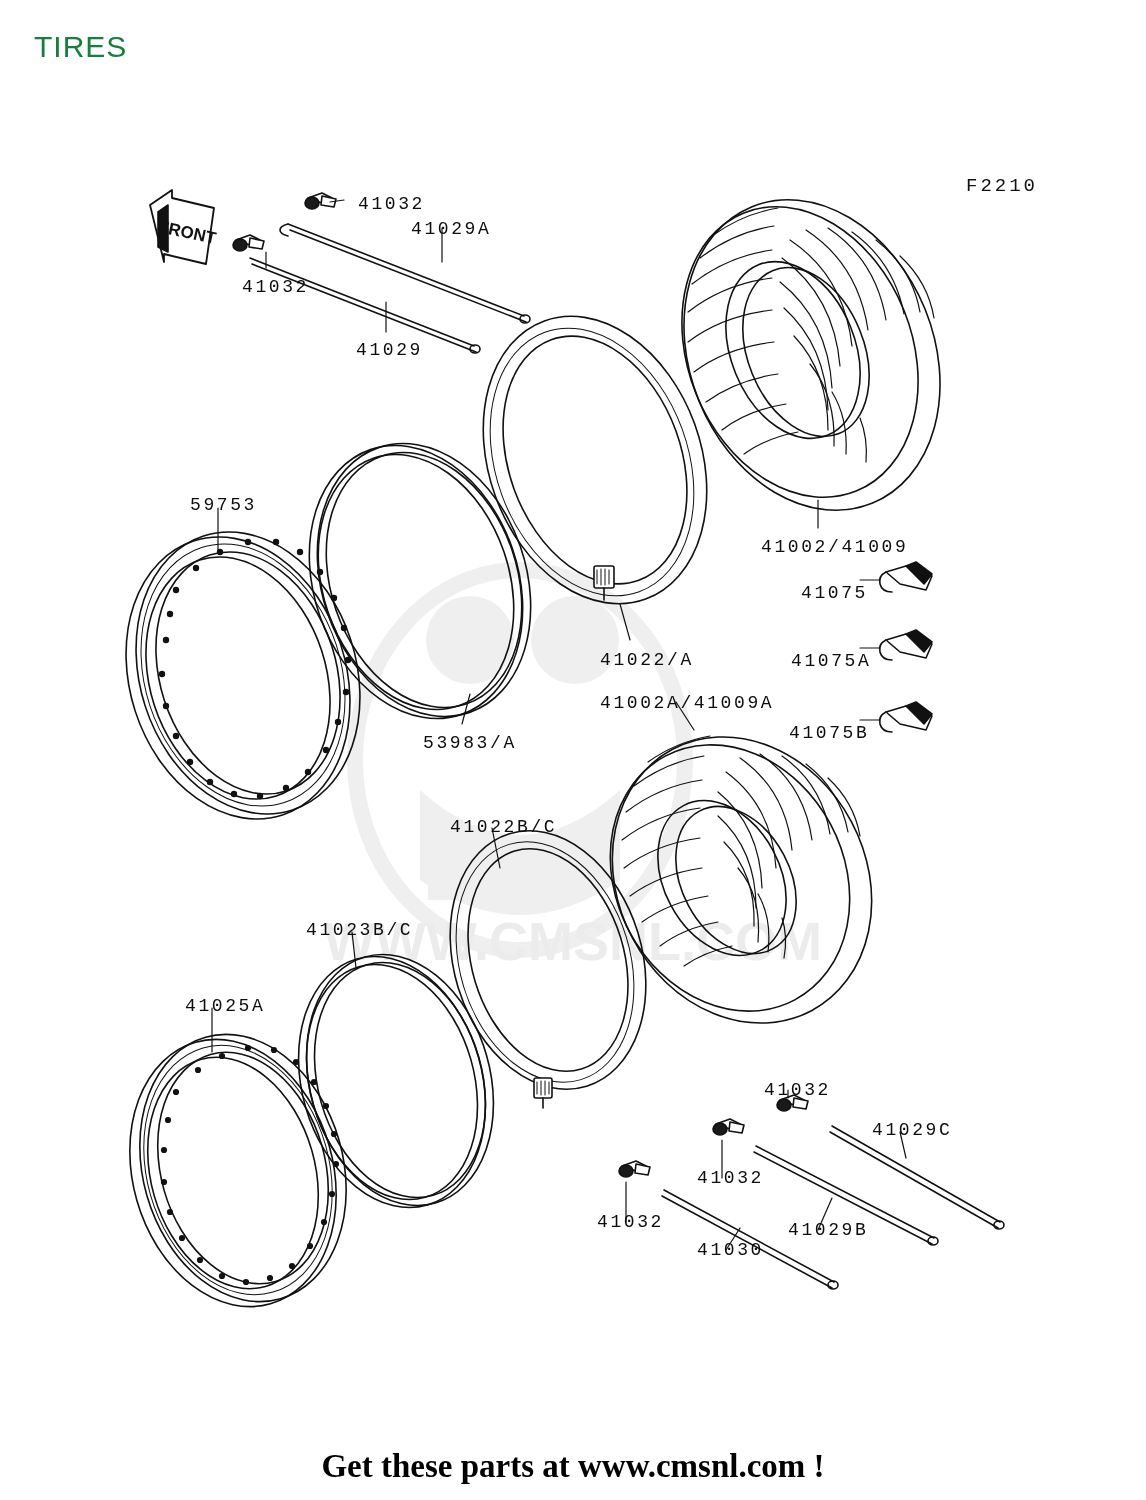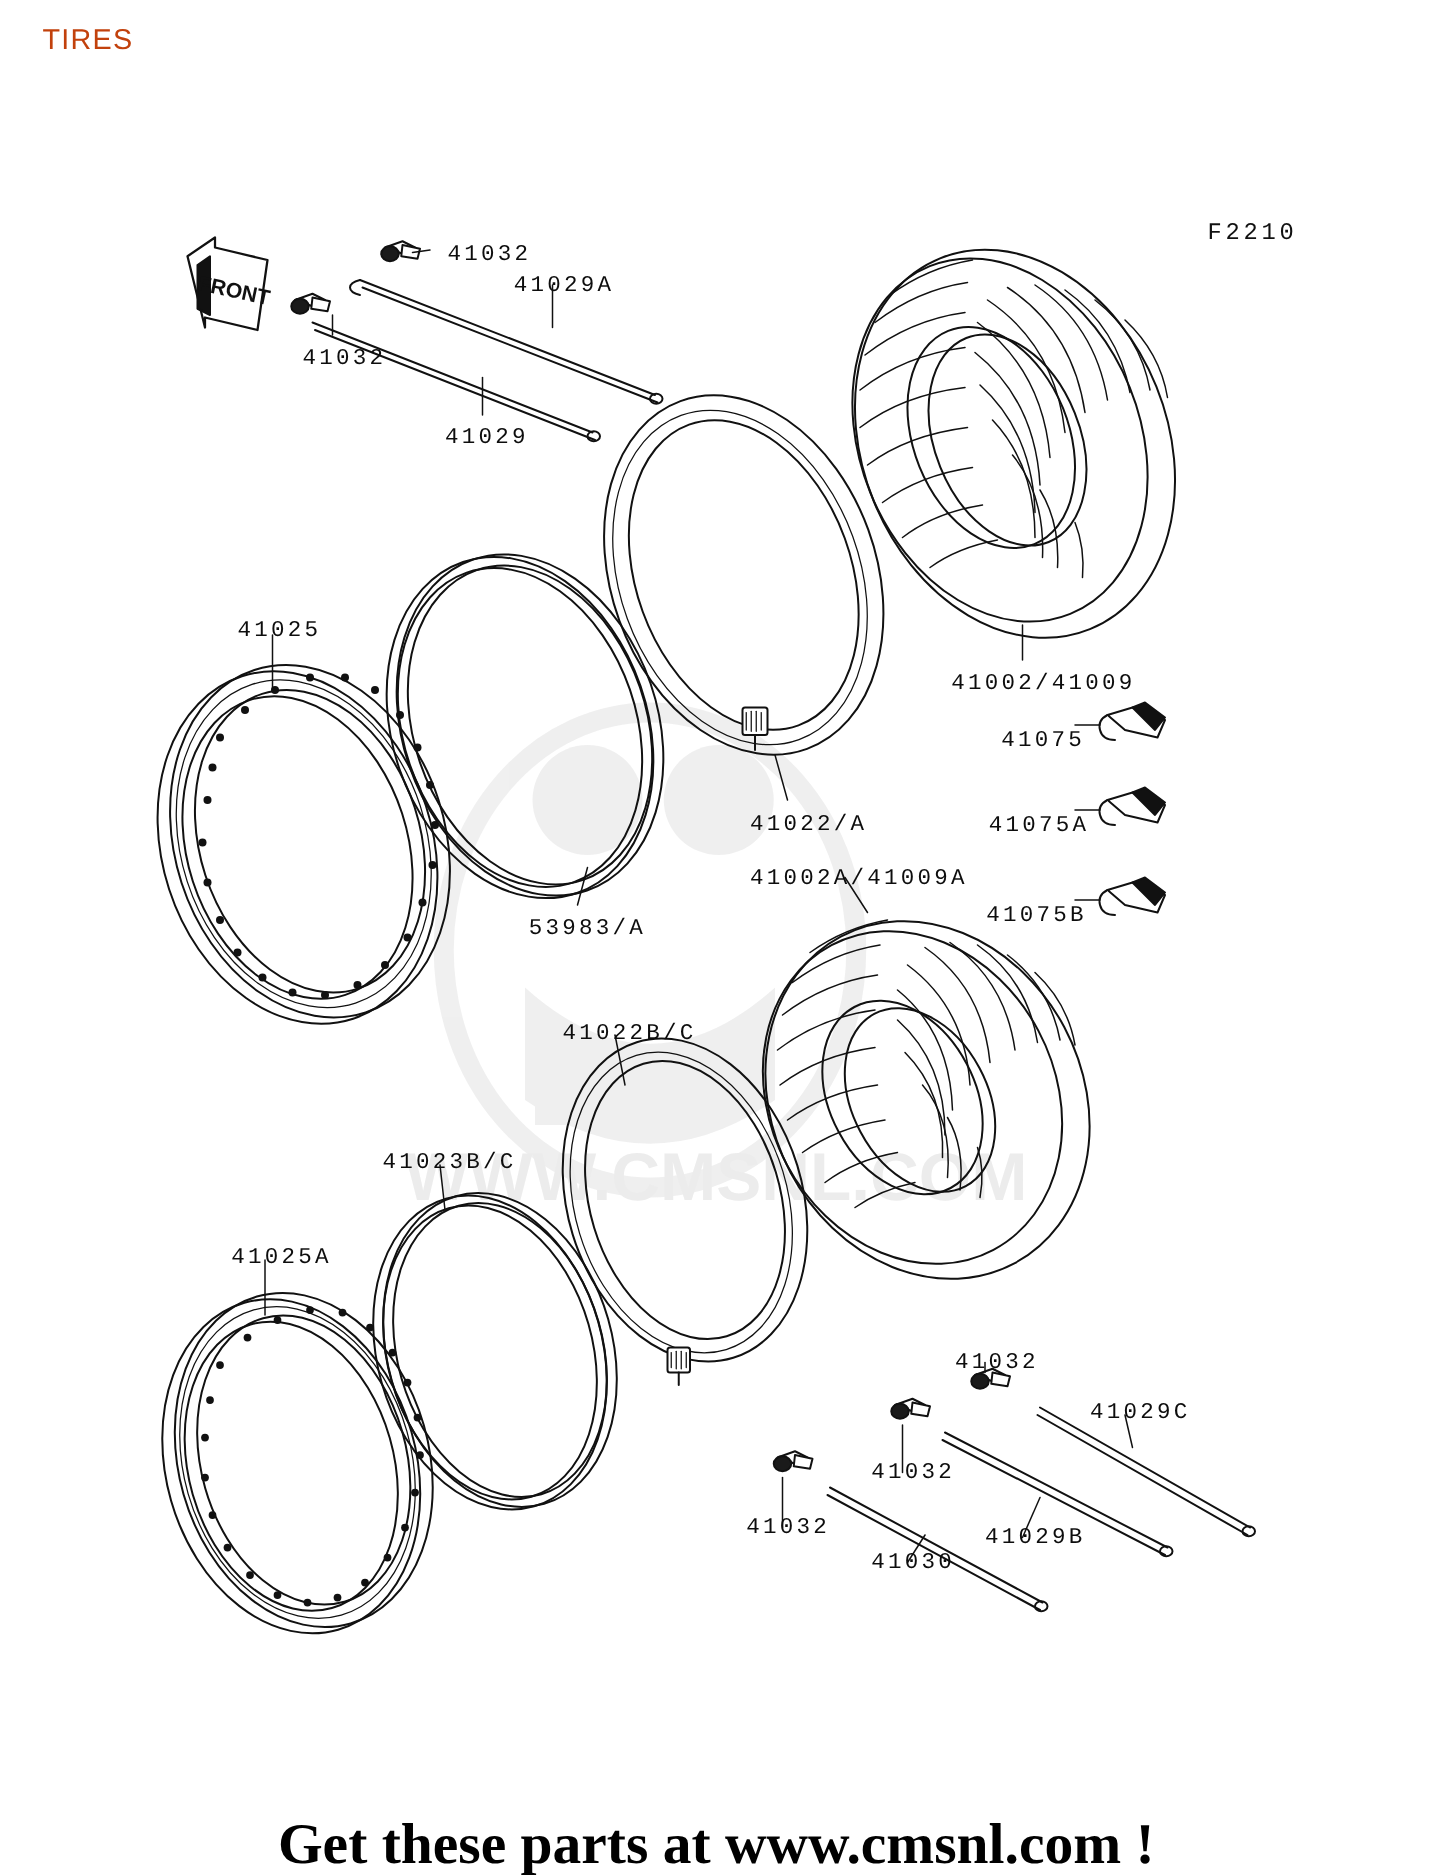--- a/index.html
+++ b/index.html
@@ -11,44 +11,44 @@
     width: 1146px;
     height: 1500px;
     position: relative;
     font-family: "Liberation Sans", sans-serif;
     color: #000;
     overflow: hidden;
   }
   #page-title {
     position: absolute;
     left: 34px;
-    top: 18px;
-    font-size: 23px;
+    top: 30px;
+    font-size: 30px;
     letter-spacing: 1px;
-    color: #c2410c;
+    color: #15803d;
     font-family: "Liberation Sans", sans-serif;
   }
   #diagram-code {
     position: absolute;
     left: 966px;
     top: 175px;
     font-size: 19px;
     letter-spacing: 3px;
     font-family: "Liberation Mono", monospace;
     color: #111;
   }
   #footer {
     position: absolute;
     left: 0;
     top: 1448px;
     width: 100%;
     text-align: center;
     font-family: "Liberation Serif", serif;
     font-weight: bold;
-    font-size: 46px;
+    font-size: 33px;
     color: #000;
   }
   .callout {
     position: absolute;
     font-size: 18px;
     letter-spacing: 2.6px;
     font-family: "Liberation Mono", monospace;
     color: #0d0d0d;
     white-space: nowrap;
   }
@@ -366,21 +366,21 @@
       <line x1="726" y1="1250" x2="740" y2="1228"></line>
     </g>
   </g>
 </svg>
 
 <div id="callout-layer">
     <div class="callout" style="left: 358px; top: 194px;">41032</div>
     <div class="callout" style="left: 411px; top: 219px;">41029A</div>
     <div class="callout" style="left: 242px; top: 277px;">41032</div>
     <div class="callout" style="left: 356px; top: 340px;">41029</div>
-    <div class="callout" style="left: 190px; top: 495px;">41025</div>
+    <div class="callout" style="left: 190px; top: 495px;">59753</div>
     <div class="callout" style="left: 761px; top: 537px;">41002/41009</div>
     <div class="callout" style="left: 801px; top: 583px;">41075</div>
     <div class="callout" style="left: 600px; top: 650px;">41022/A</div>
     <div class="callout" style="left: 791px; top: 651px; text-align: center;">41075A</div>
     <div class="callout" style="left: 600px; top: 693px;">41002A/41009A</div>
     <div class="callout" style="left: 789px; top: 723px;">41075B</div>
     <div class="callout" style="left: 423px; top: 733px;">53983/A</div>
     <div class="callout" style="left: 450px; top: 817px;">41022B/C</div>
     <div class="callout" style="left: 306px; top: 920px;">41023B/C</div>
     <div class="callout" style="left: 185px; top: 996px;">41025A</div>

